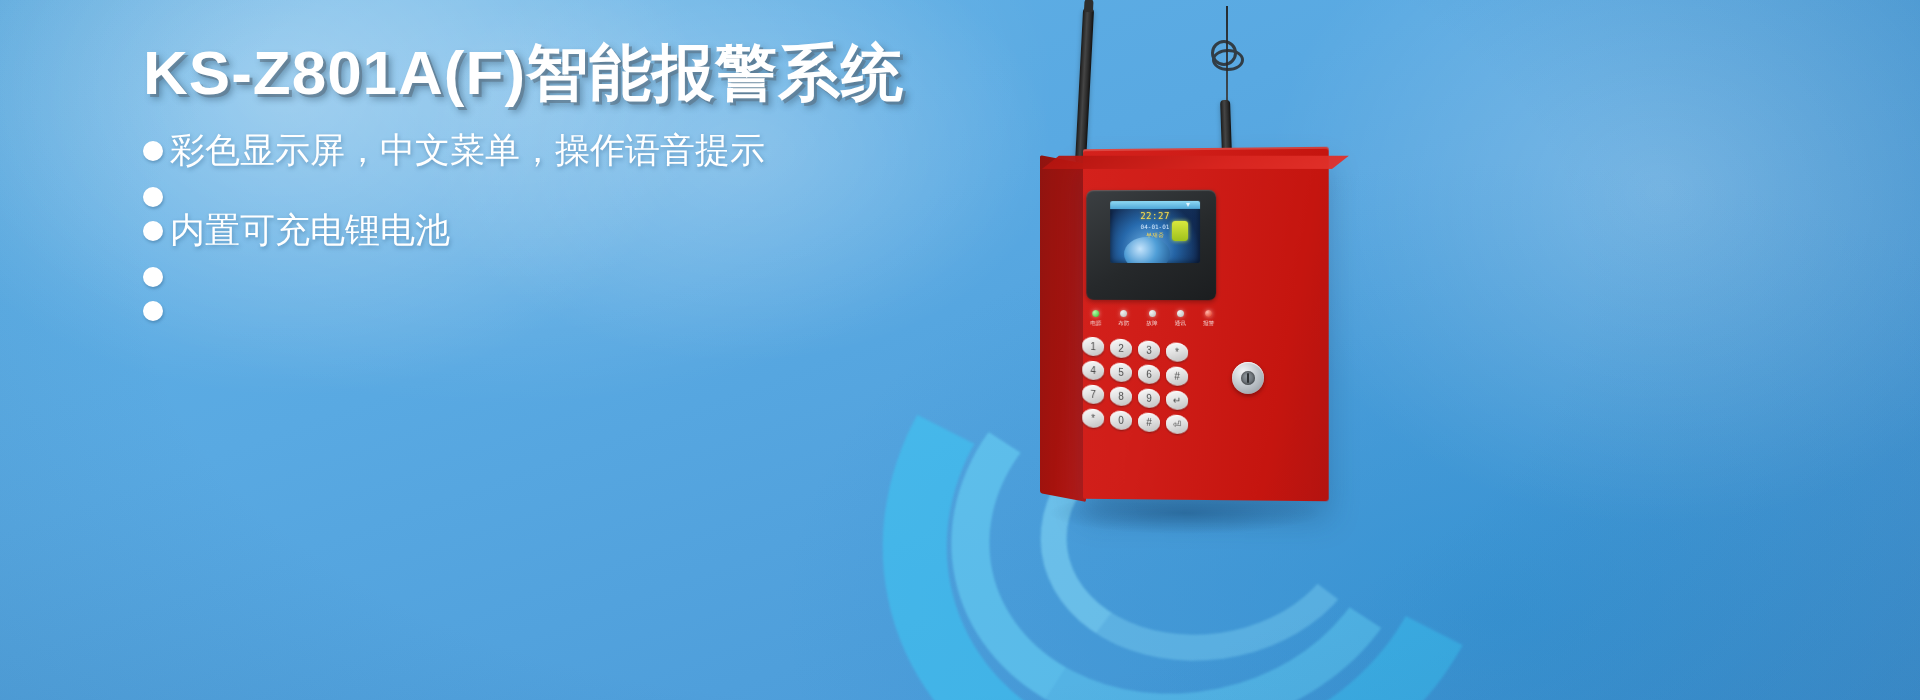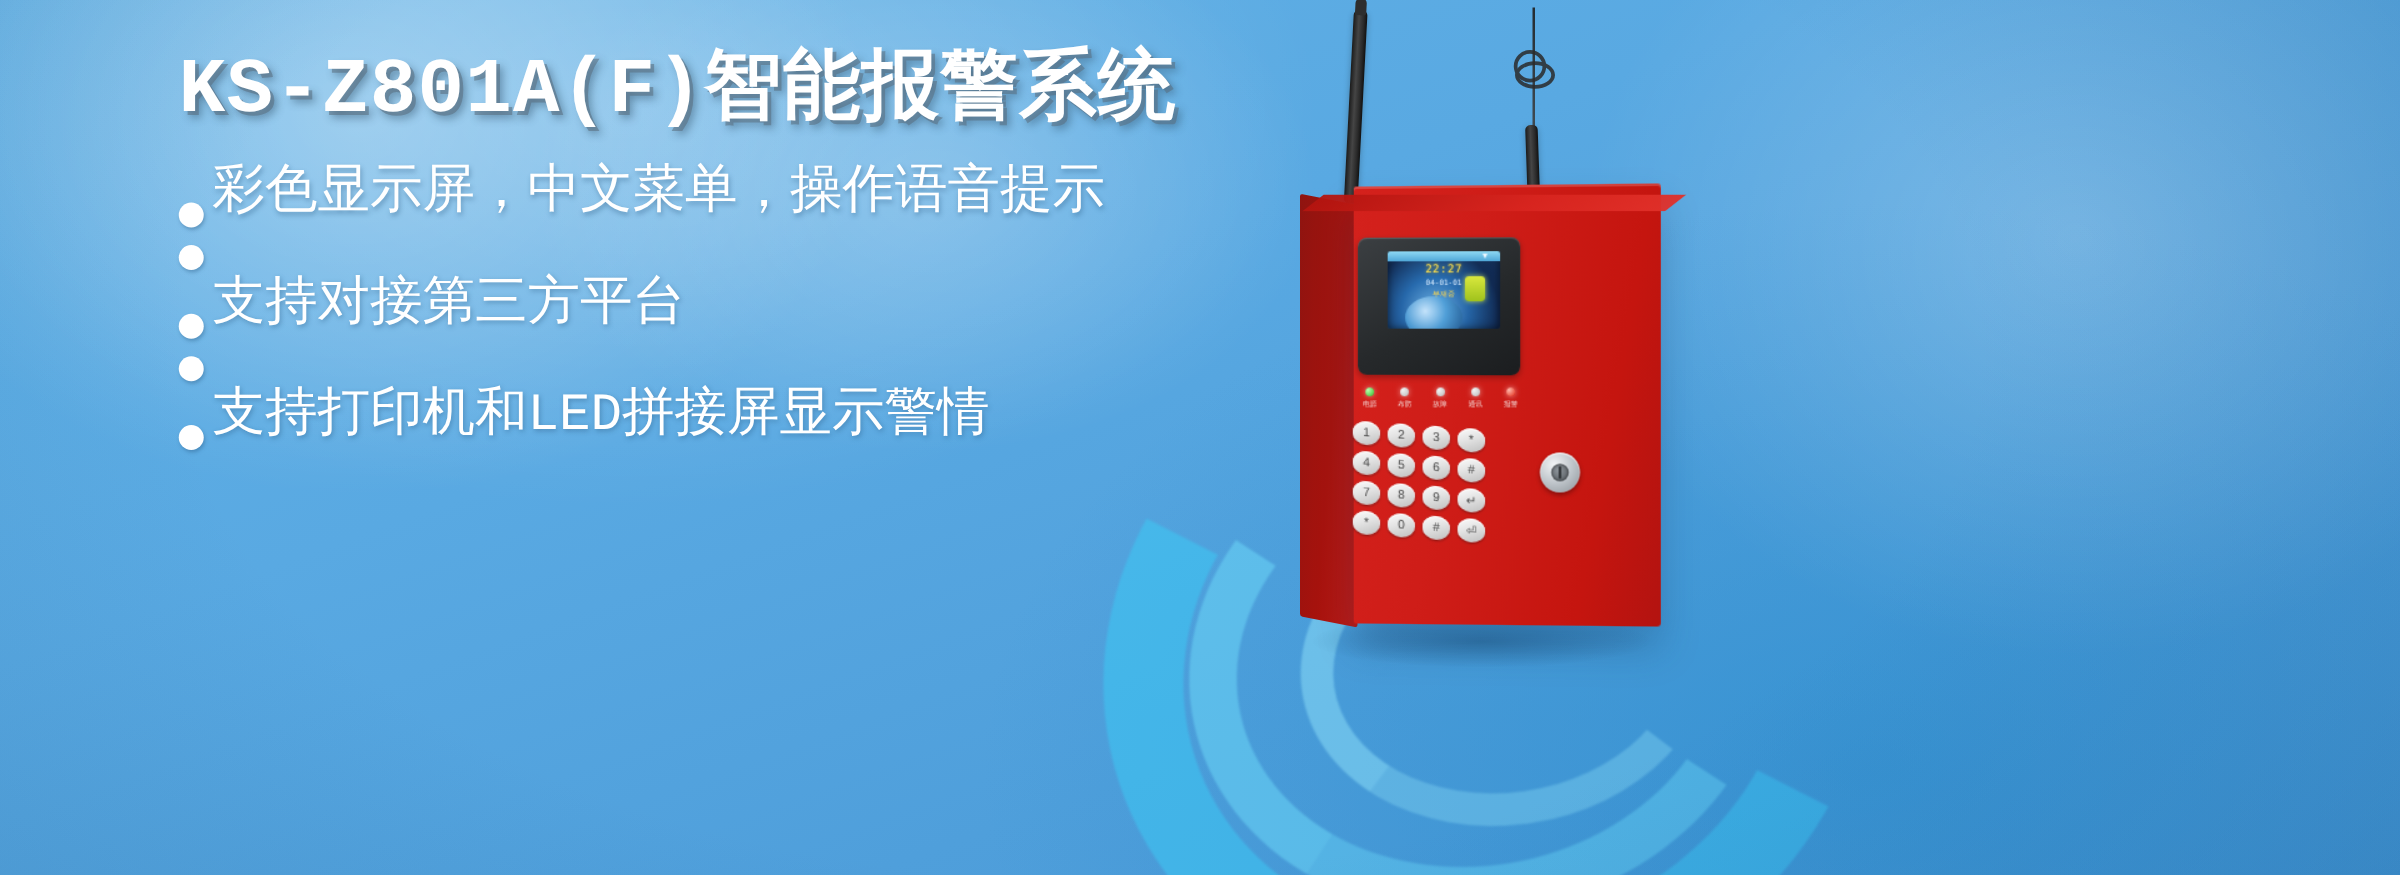--- a/index.html
+++ b/index.html
@@ -68,39 +68,39 @@
     border-radius:50%; pointer-events:none;
   }
   .vignette{
     position:absolute; inset:0;
     background:radial-gradient(ellipse 1300px 760px at 45% 40%, rgba(0,0,0,0) 55%, rgba(20,80,130,.18) 100%);
     pointer-events:none;
   }
 
   
   #text-col{
-    position:absolute; left:143px; top:40px; width:880px;font-family:Liberation Mono, monospace;
+    position:absolute; left:143px; top:40px; width:880px;
   }
   #product-title{
     font-size:62px;
     font-weight:700;
     letter-spacing:1px;
     color:#ffffff;
     line-height:1.05;
     text-shadow:
       3px 3px 0px rgba(90,110,125,.55),
       5px 5px 7px rgba(40,70,95,.45);
     white-space:nowrap;
   }
   #feature-list{ list-style:none; margin-top:22px; }
   #feature-list li{
     display:flex;
-    align-items:flex-end;
+    align-items:flex-start;
     color:#ffffff;
-    font-size:42px;
+    font-size:35px;
     line-height:1.31;
     font-weight:500;
     text-shadow:1px 2px 4px rgba(35,80,120,.40);
     white-space:nowrap;
   }
   .bullet-dot{
     width:20px; height:20px; border-radius:50%;
     background:#ffffff;
     flex:0 0 20px;
     margin-top:14px;
@@ -315,28 +315,27 @@
     <ul id="feature-list">
       <li>
         <span class="bullet-dot"></span>
         <span class="bullet-text">彩色显示屏，中文菜单，操作语音提示</span>
       </li>
       <li>
         <span class="bullet-dot"></span>
       </li>
       <li>
         <span class="bullet-dot"></span>
-        <span class="bullet-text">支持对接第三方平台</span>
+        <span class="bullet-text">内置可充电锂电池</span>
       </li>
       <li>
         <span class="bullet-dot"></span>
       </li>
       <li>
         <span class="bullet-dot"></span>
-        <span class="bullet-text">支持打印机和LED拼接屏显示警情</span>
       </li>
     </ul>
   </div>
 
   <div id="device">
 
     <div id="antenna-wire"></div>
     <div id="antenna-coil"></div>
     <div class="antenna" id="antenna-left">
         <span class="tip"></span>

